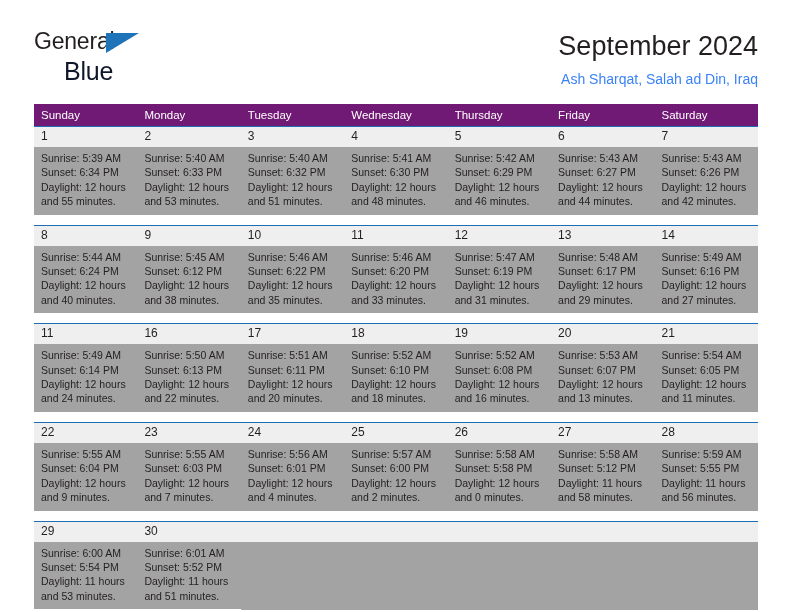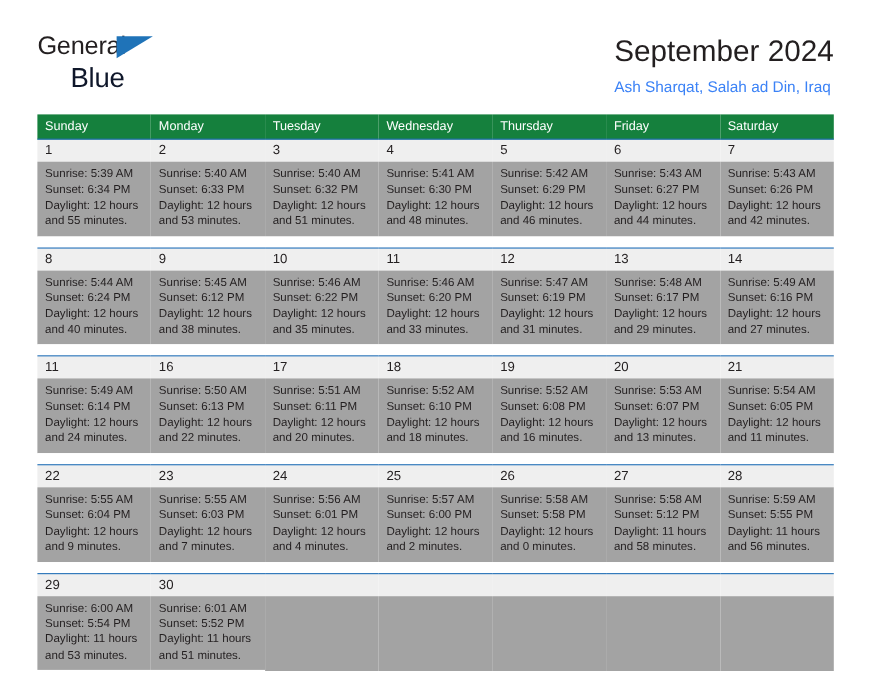--- a/index.html
+++ b/index.html
@@ -68,21 +68,21 @@
     color: #0f172a;
     letter-spacing: -0.2px;
     margin-left: 30px;
     margin-top: 3px;
   }
 
   .titles {
     position: absolute;
     right: 0;
     top: 0;
-    text-align: left;
+    text-align: right;
     margin-left: 28px;
   }
   .cal-title {
     font-size: 27px;
     color: #231f20;
     line-height: 32px;
     white-space: nowrap;
   }
   .cal-subtitle {
     font-size: 14px;
@@ -95,21 +95,21 @@
   
   .calendar {
     position: absolute;
     left: 34px;
     top: 104px;
     width: 724px;
     border-collapse: collapse;
     table-layout: fixed;
   }
   .calendar th {
-    background: #15803d;
+    background: #701a75;
     color: #ffffff;
     font-size: 11.5px;
     font-weight: normal;
     text-align: left;
     padding: 5px 0 5px 7px;
     height: 12px;
     border: 0;
   }
 
   .week-row > td {

